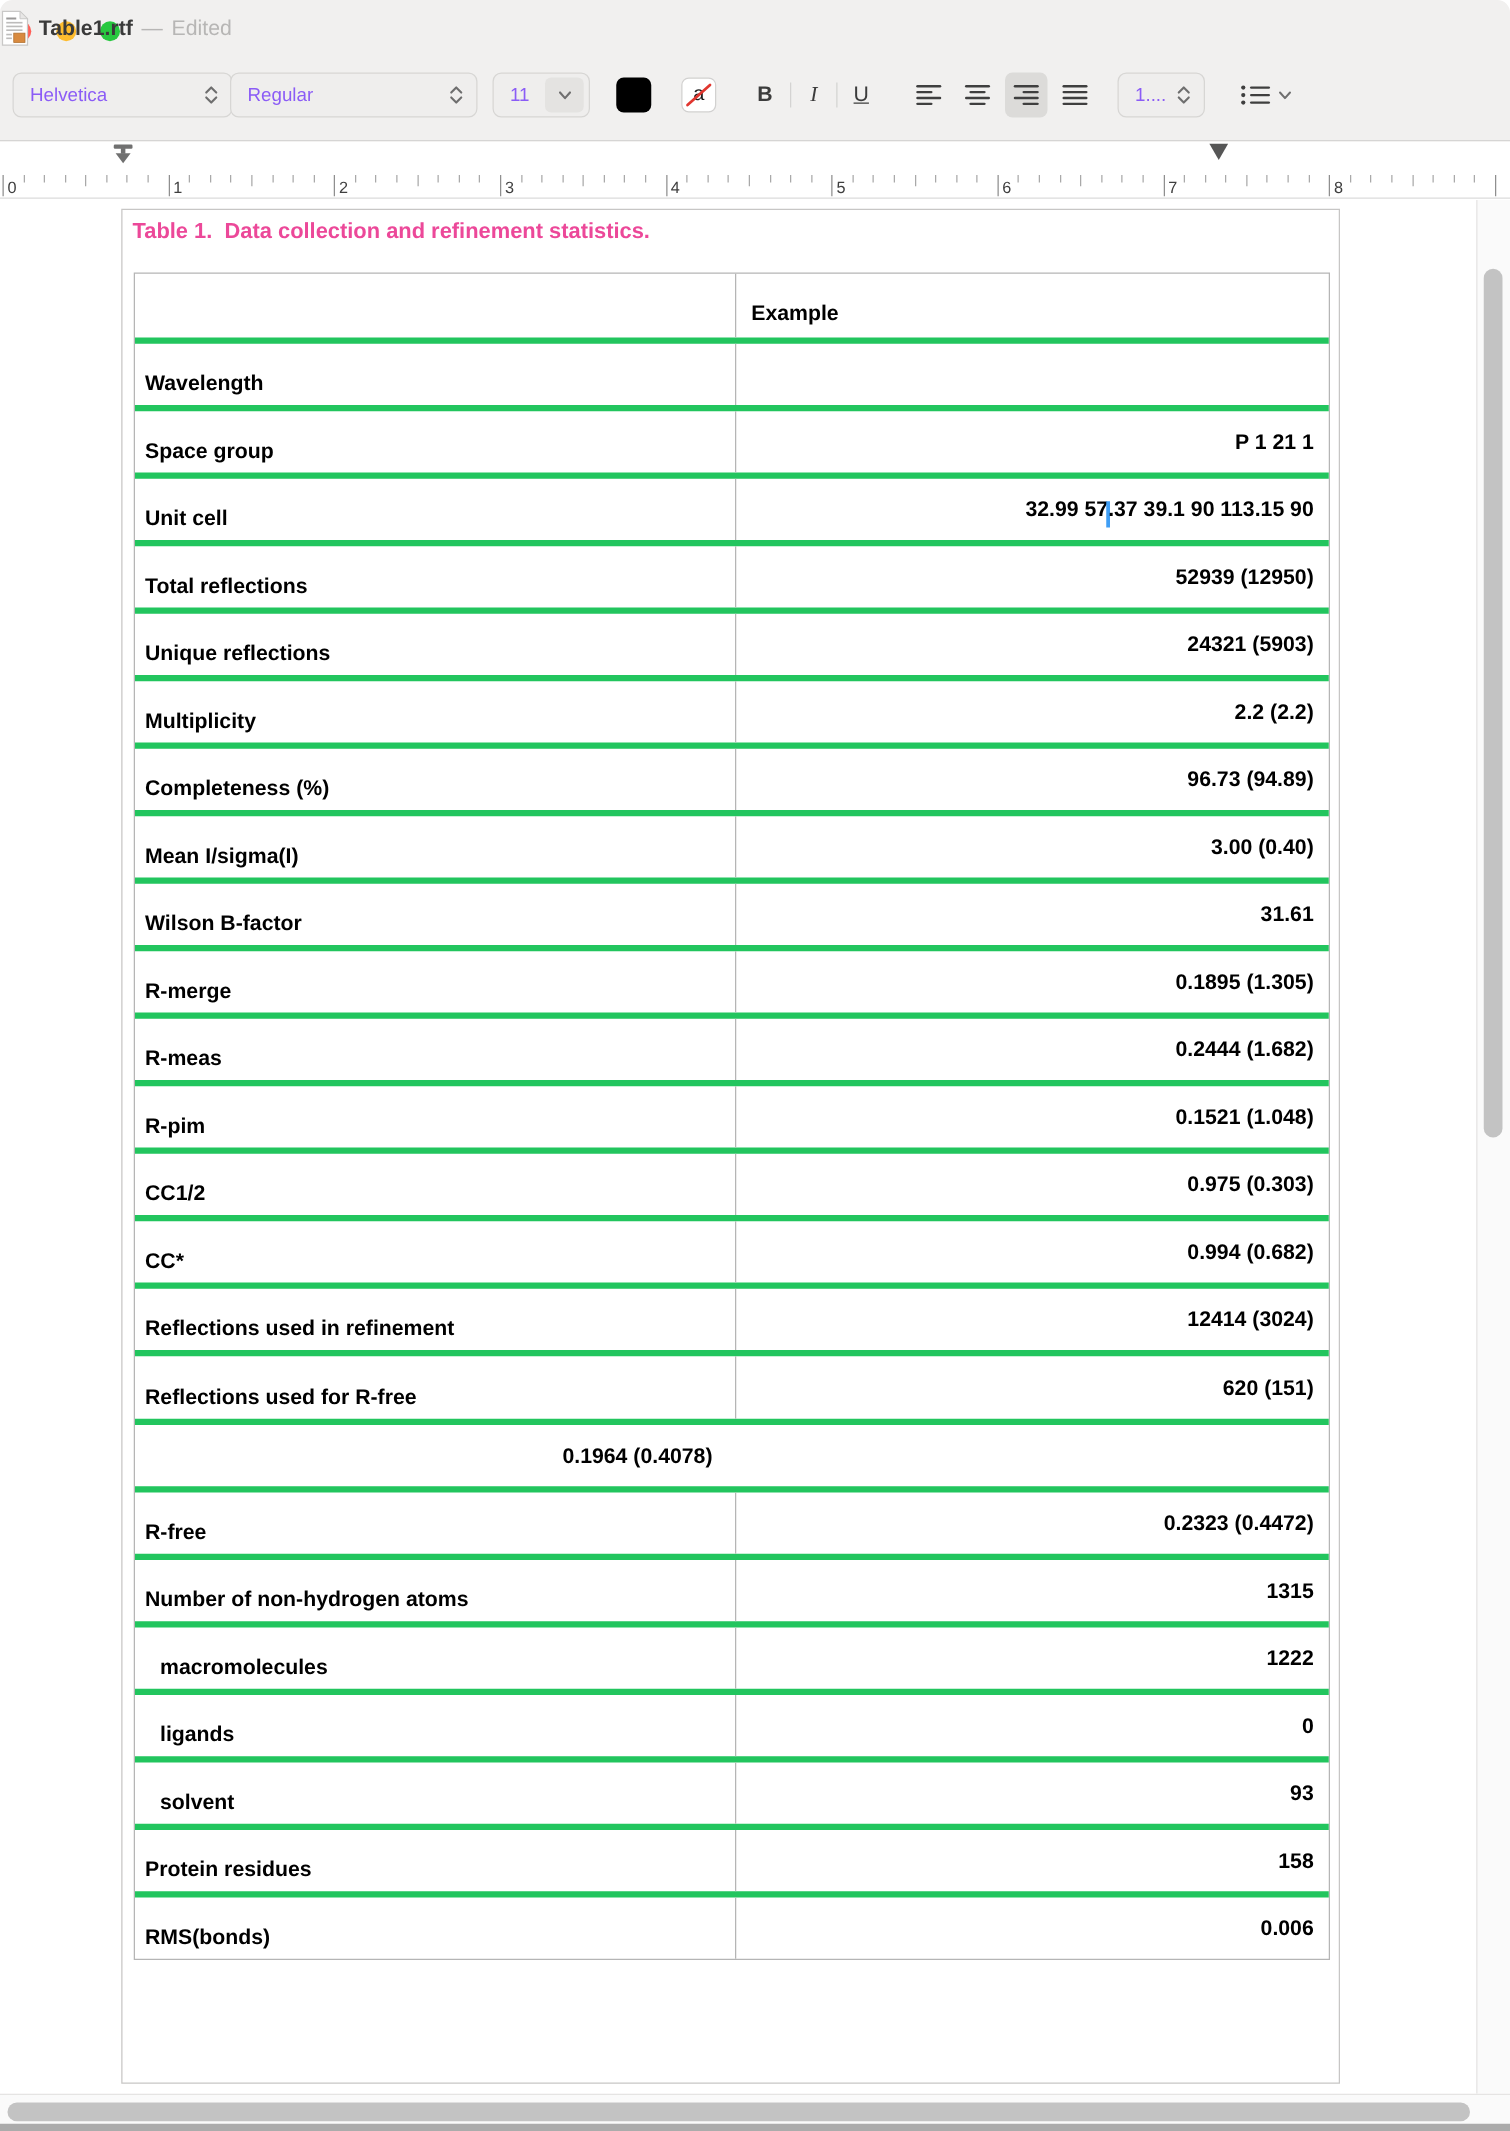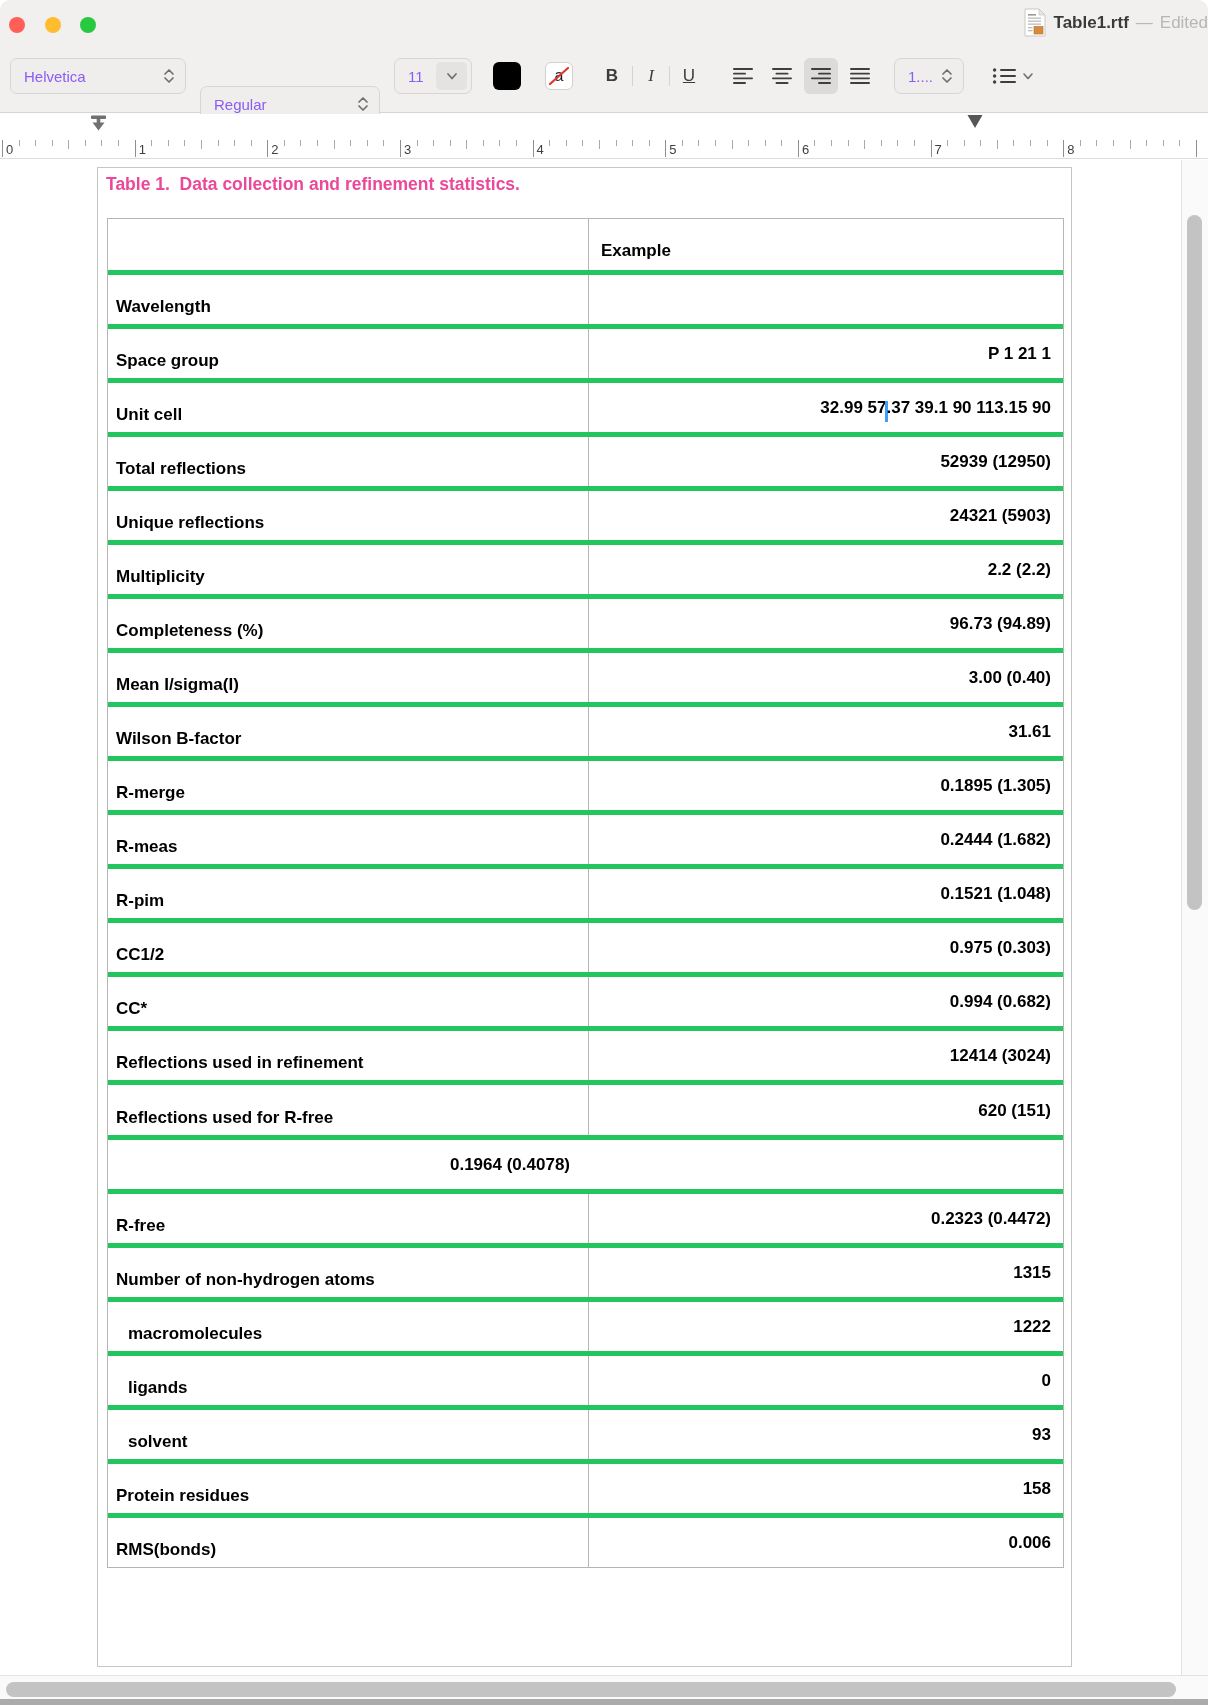--- a/index.html
+++ b/index.html
@@ -5,21 +5,21 @@
   html,body{margin:0;padding:0;background:#ffffff;}
   *{box-sizing:border-box;}
   .window{
     position:relative;width:1208px;height:1705px;overflow:hidden;
     font-family:"Liberation Sans",sans-serif;background:#ffffff;
     border-radius:10px 10px 0 0;
   }
   
   .chrome{position:absolute;left:0;top:0;width:1208px;height:113px;background:#f1f0ef;border-bottom:1px solid #d6d5d4;}
   .tl{position:absolute;top:17px;width:16px;height:16px;border-radius:50%;}
-  .titlewrap{position:absolute;left:0;top:0;width:1208px;height:45px;display:flex;align-items:center;justify-content:flex-end;gap:7px;}
+  .titlewrap{position:absolute;left:0;top:0;width:1208px;height:45px;display:flex;align-items:center;justify-content:flex-start;gap:7px;}
   .doc-icon{width:24px;height:29px;position:relative;flex:0 0 auto;}
   .win-title{font-size:17px;font-weight:bold;color:#3a3a3a;}
   .win-dash,.win-status{font-size:17px;color:#b7b6b5;}
   .toolbar{position:absolute;left:0;top:58px;width:1208px;height:38px;}
   .ctl{position:absolute;top:0;height:36px;background:#efeeed;border:1px solid #d7d6d4;border-radius:7px;display:flex;align-items:center;color:#8b5cf6;font-size:15px;}
   .ctl .lbl{padding-left:13px;flex:1;text-align:left;white-space:pre;}
   .chev2{margin-right:9px;}
   .well{position:absolute;top:4px;width:28px;height:28px;border-radius:6px;}
   .tbtn{position:absolute;top:0;height:36px;display:flex;align-items:center;justify-content:center;color:#3c3c3c;cursor:default;}
   .vsep{position:absolute;top:8px;width:1px;height:20px;background:#d4d3d2;}
@@ -80,21 +80,21 @@
 
     <div class="toolbar">
 
       <div class="ctl" style="left:10px;width:176px;">
         <span class="lbl">Helvetica</span>
         <svg class="chev2" width="14" height="16" viewBox="0 0 14 16">
             <path d="M3 6 L7 2 L11 6 M3 10 L7 14 L11 10" fill="none" stroke="#6f6f6f" stroke-width="1.7" stroke-linecap="round" stroke-linejoin="round"></path>
           </svg>
       </div>
 
-      <div class="ctl" style="left:200px;width:180px;margin-top:28px;">
+      <div class="ctl" style="left:184px;width:198px;">
         <span class="lbl">Regular</span>
         <svg class="chev2" width="14" height="16" viewBox="0 0 14 16">
             <path d="M3 6 L7 2 L11 6 M3 10 L7 14 L11 10" fill="none" stroke="#6f6f6f" stroke-width="1.7" stroke-linecap="round" stroke-linejoin="round"></path>
           </svg>
       </div>
 
       <div class="ctl" style="left:394px;width:78px;">
         <span class="lbl">11</span>
         <span style="margin-right:4px;width:31px;height:28px;background:#e4e3e1;border-radius:5px;display:flex;align-items:center;justify-content:center;">
           <svg width="14" height="10" viewBox="0 0 14 10">

